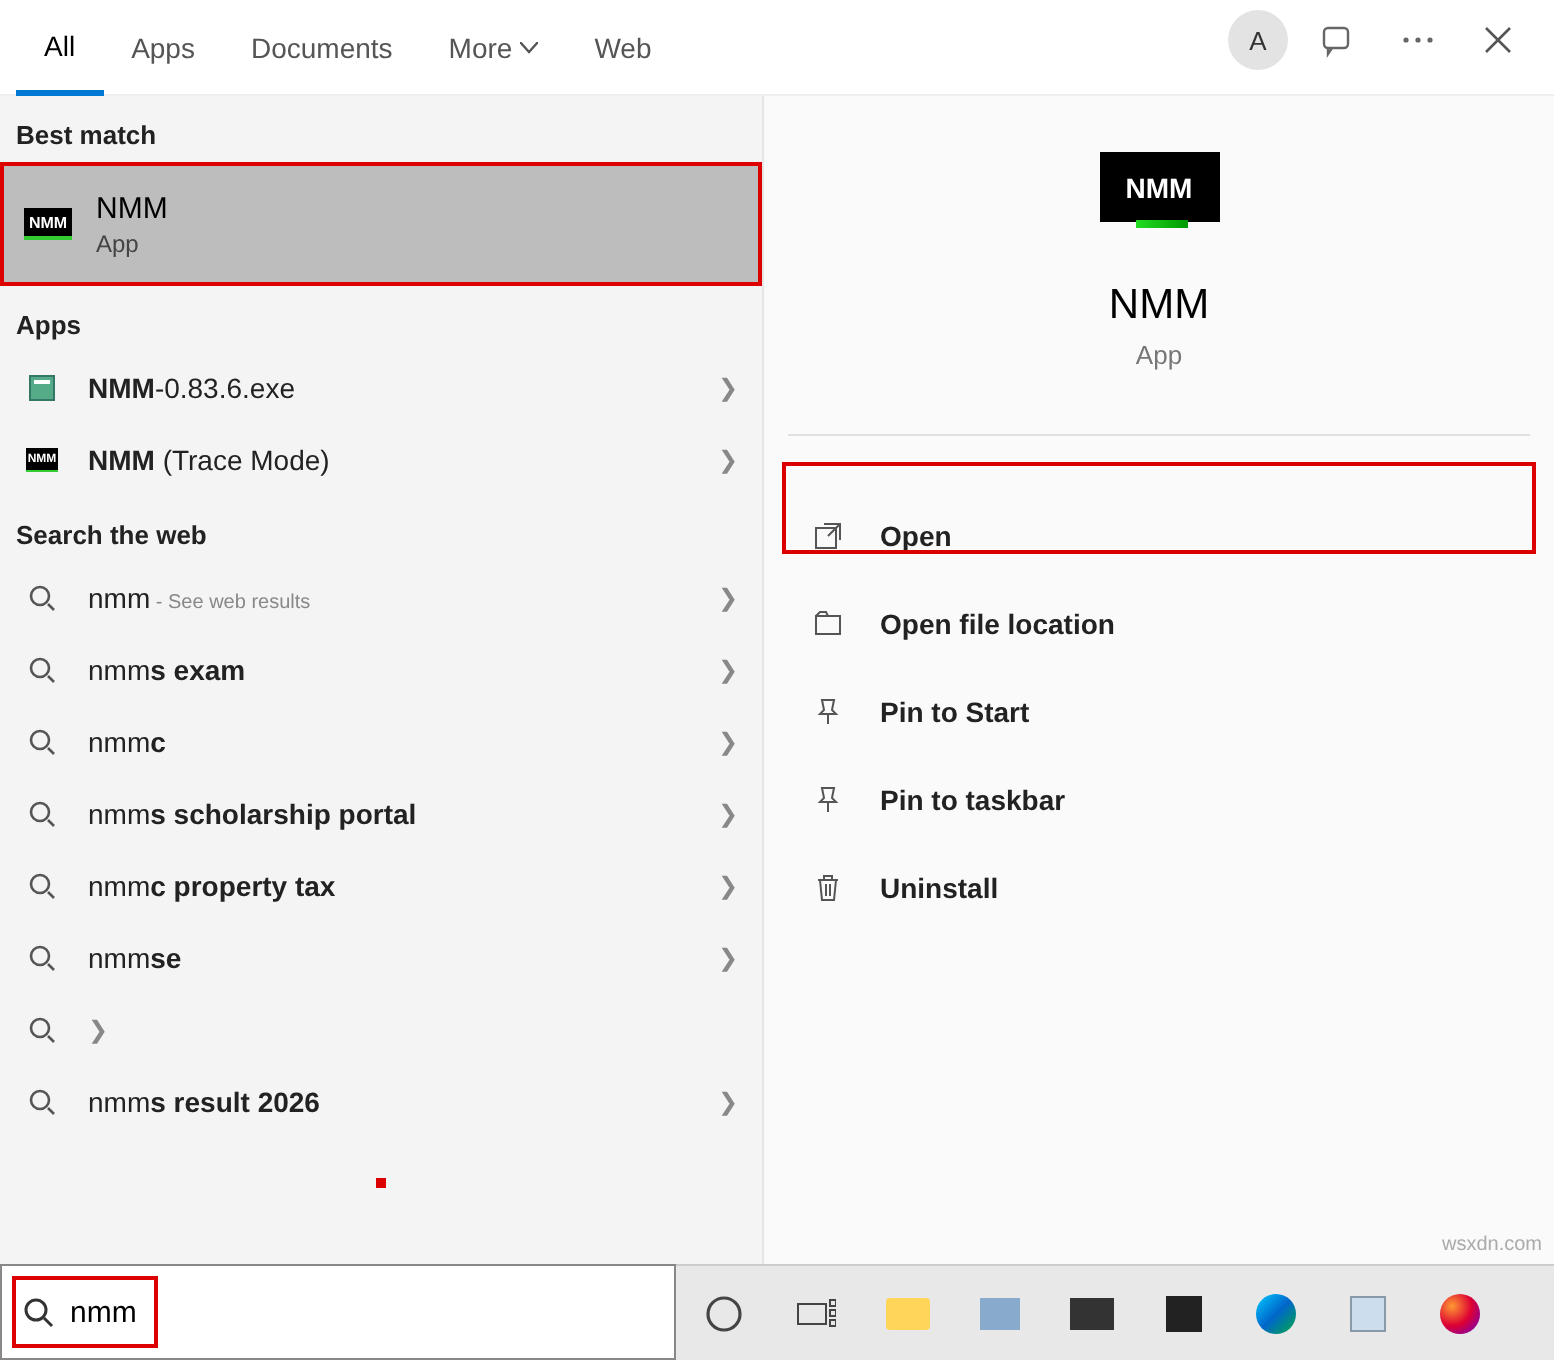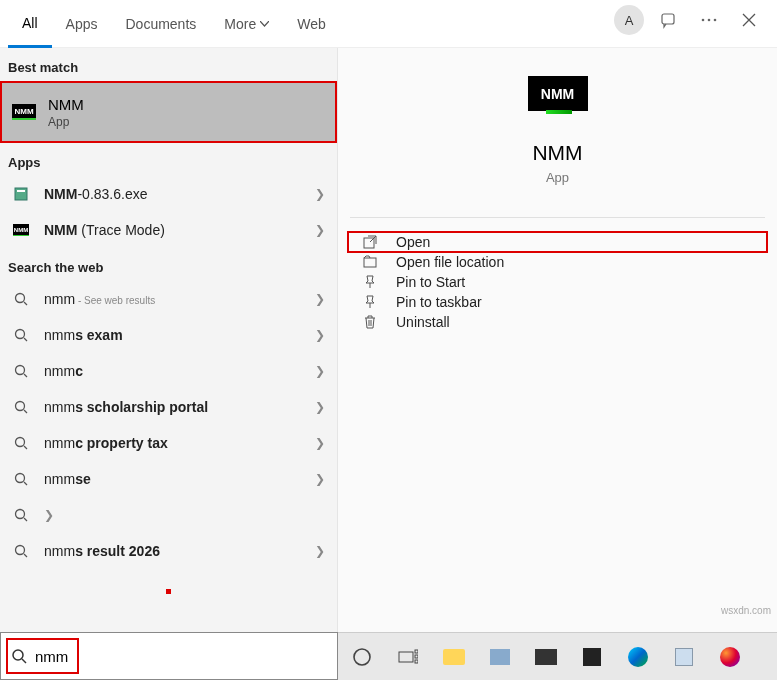--- a/index.html
+++ b/index.html
@@ -7,21 +7,21 @@
 
 .top-tabs { height: 48px; display: flex; align-items: flex-start; border-bottom: 1px solid #eee; padding: 0 8px; }
 .tab { padding: 0 14px; height: 48px; display: flex; align-items: center; font-size: 14px; color: #555; cursor: pointer; }
 .tab.active { color: #000; border-bottom: 3px solid #0078d4; font-weight: 400; }
 .more-chev { margin-left: 4px; }
 .top-spacer { flex: 1; }
 .top-icon { width: 40px; height: 40px; display: flex; align-items: center; justify-content: center; color: #555; cursor: pointer; }
 .avatar { width: 30px; height: 30px; border-radius: 50%; background: #e3e3e3; display: flex; align-items: center; justify-content: center; font-size: 13px; color: #333; }
 
 .main { display: flex; height: 584px; }
-.left { width: 338px; background: #f4f4f4; overflow: hidden; border-right: 1px solid #e5e5e5;}
+.left { width: 382px; background: #f4f4f4; overflow: hidden; border-right: 1px solid #e5e5e5;}
 .right { flex: 1; background: #fafafa; }
 
 .sect-header { font-size: 13px; color: #222; padding: 12px 0 6px 8px; font-weight: 600; }
 
 .best-match { background: #bdbdbd; height: 62px; display: flex; align-items: center; padding: 0 12px; position: relative; }
 .best-match.highlighted { outline: 2px solid #d00; outline-offset: -2px; }
 .bm-icon { width: 24px; height: 16px; background: #000; color: #fff; font-size: 8px; font-weight: bold; display: flex; align-items: center; justify-content: center; border-bottom: 2px solid #3c3; margin-right: 12px; }
 .bm-label { font-size: 15px; color: #000; }
 .bm-sub { font-size: 12px; color: #444; margin-top: 2px; }
 
@@ -34,39 +34,39 @@
 .chev { color: #888; font-size: 12px; }
 
 .right-inner { padding-top: 28px; text-align: center; }
 .big-icon { width: 60px; height: 35px; background: #000; color: #fff; margin: 0 auto; display:flex; align-items:center; justify-content:center; font-weight:bold; font-size:14px; position:relative;}
 .big-icon::after{content:'';position:absolute;left:18px;bottom:-3px;width:26px;height:4px;background:linear-gradient(90deg,#2d2,#090);}
 .app-title { font-size: 21px; margin-top: 30px; }
 .app-sub { font-size: 13px; color: #777; margin-top: 5px; }
 .divider { height: 1px; background: #e0e0e0; margin: 32px 12px 0; }
 
 .action-list { margin-top: 14px; text-align: left; }
-.action-row { height: 20px; display: flex; align-items: center; padding: 0 24px 0 24px; font-size: 14px; color: #222; cursor: pointer; }
+.action-row { height: 44px; display: flex; align-items: flex-end; padding: 0 24px 0 24px; font-size: 14px; color: #222; cursor: pointer; font-weight: bold; }
 .action-row.highlighted { outline: 2px solid #d00; outline-offset: -1px; margin:0 10px; padding-left:14px;}
 .act-icon { width: 16px; height: 16px; margin-right: 18px; color: #555; display:flex;align-items:center;justify-content:center; }
 
 .search-bar { position: absolute; left: 0; bottom: 0; width: 338px; height: 48px; border: 1px solid #888; background: #fff; display: flex; align-items: center; padding: 0 10px; }
 .search-bar.highlighted::before { content:''; position:absolute; left:5px; top:5px; right:calc(100% - 78px); bottom:5px; border:2px solid #d00; pointer-events:none;}
 .search-input { border: none; outline: none; font-size: 15px; flex: 1; margin-left: 8px; }
 
 .taskbar { position: absolute; left: 338px; right: 0; bottom: 0; height: 48px; background: #e8e8e8; border-top: 1px solid #ccc; display: flex; align-items: center; padding: 0 10px; gap: 18px; }
 .tb-icon { width: 28px; height: 28px; display: flex; align-items: center; justify-content: center; cursor: pointer; }
 .folder-ico{width:22px;height:16px;background:#ffd659;border-radius:2px;position:relative;}
 .mail-ico{width:22px;height:16px;background:#333;}
 .store-ico{width:18px;height:18px;background:#222;position:relative;}
 .edge-ico{width:20px;height:20px;border-radius:50%;background:linear-gradient(135deg,#0cf,#06c,#0a4);}
 .ff-ico{width:20px;height:20px;border-radius:50%;background:radial-gradient(circle at 30% 30%,#f93,#d03,#60c);}
 .note-ico{width:18px;height:18px;background:#cde;border:1px solid #89a;}
 .printer-ico{width:20px;height:16px;background:#8ac;}
 .red-dot{width:5px;height:5px;background:#d00;margin:0 auto;}
-.watermark{position:absolute;right:6px;bottom:64px;font-size:10px;color:#aaa;}
+.watermark{position:absolute;right:6px;bottom:52px;font-size:10px;color:#aaa;}
 svg{display:block;}
 </style>
 </head>
 <body>
 
 <div class="top-tabs">
   <div class="tab active">All</div>
   <div class="tab">Apps</div>
   <div class="tab">Documents</div>
   <div class="tab">

